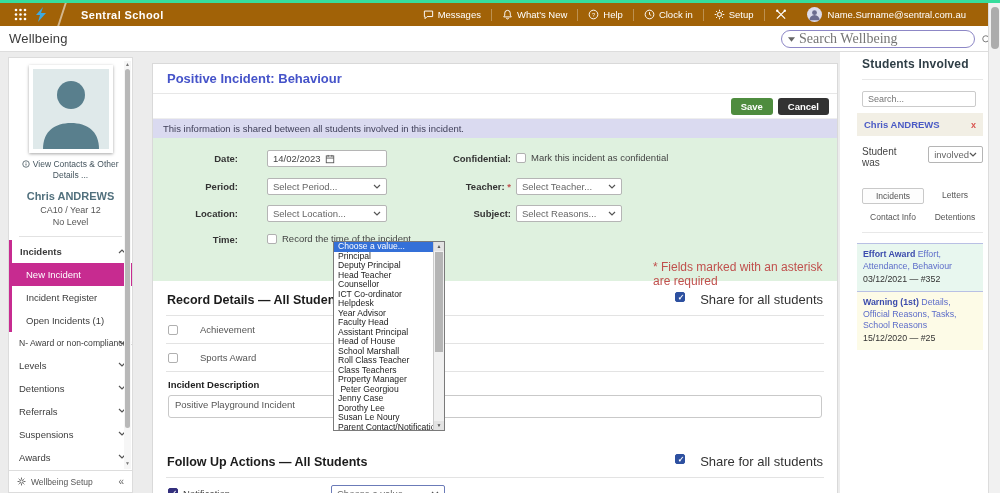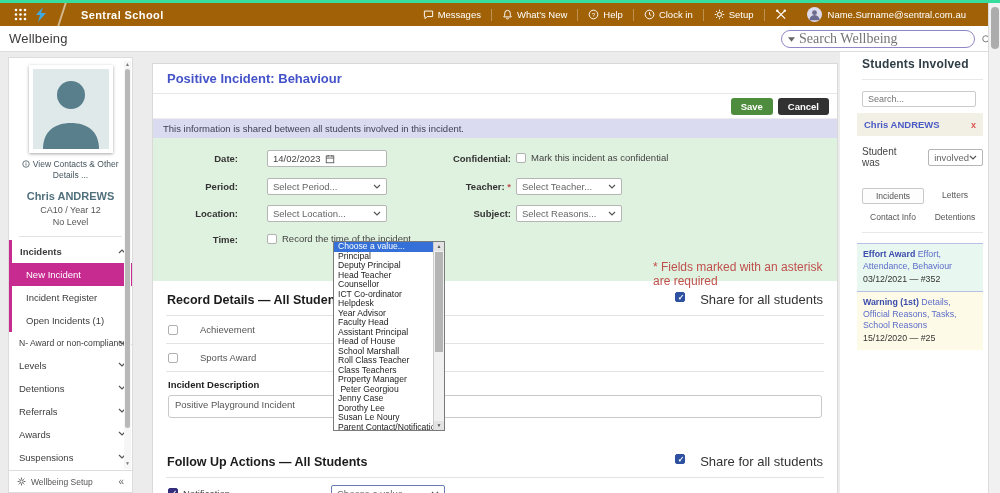--- a/index.html
+++ b/index.html
@@ -94,21 +94,21 @@
 
   
   .rwrap{position:absolute;left:840px;right:12px;top:52px;bottom:0;background:#fff}
   .rsb{position:absolute;left:850px;top:57px;width:133px}
   .rtitle{font-size:12px;font-weight:bold;color:#2f3e46;padding-left:12px;letter-spacing:.2px}
   .rdiv{border-top:1px solid #e8e8e8;margin:8px 0 8px 12px}
   .rsearch{margin-left:12px;width:114px;height:16px;border:1px solid #cbcbcb;border-radius:2px;font-size:9px;color:#555;padding:0 5px;outline:none;font-family:"Liberation Sans",sans-serif;background:#fff}
   .stud-row{margin:6px 0 0 7px;background:#f2efe5;padding:6px 7px;display:flex;align-items:center;justify-content:space-between}
   .stud-name{font-size:9.5px;font-weight:bold;color:#4a5ac5}
   .xmark{font-size:9px;font-weight:bold;color:#d9534f;cursor:pointer}
-  .studwas{margin:10px 0 15px 12px;display:flex;align-items:center;gap:19px;font-size:10px;color:#444}
+  .studwas{margin:10px 0 15px 12px;display:flex;gap:19px;font-size:10px;color:#444}
   .studwas .sel{width:62px}
   .rtabs{margin:20px 0 0 12px;display:grid;grid-template-columns:62px 62px;row-gap:6px;font-size:8.5px;color:#555;text-align:center}
   .rtab{cursor:pointer;padding:2px 0}
   .rtab.on{border:1px solid #c9c9c9;border-radius:2px;background:#fdfdfd}
   .hist{margin:10px 0 0 7px;width:126px}
   .hcard{border-top:1px solid #b9c0e4;padding:5px 6px;font-size:8.8px;line-height:1.35}
   .hc-pos{background:#e8f7ef}
   .hc-warn{background:#fdfbe7}
   .htitle{font-weight:bold;color:#3c4cad}
   .hlinks{color:#5c6cc9}
@@ -301,29 +301,29 @@
     </div>
     <div class="mitem">
       <span>Referrals</span>
       <span class="chev">
           <svg width="8" height="5" viewBox="0 0 8 5">
             <polyline points="1,1 4,4 7,1" fill="none" stroke="#555" stroke-width="1.2"></polyline>
           </svg>
         </span>
     </div>
     <div class="mitem">
+      <span>Suspensions</span>
+      <span class="chev">
+          <svg width="8" height="5" viewBox="0 0 8 5">
+            <polyline points="1,1 4,4 7,1" fill="none" stroke="#555" stroke-width="1.2"></polyline>
+          </svg>
+        </span>
+    </div>
+    <div class="mitem">
       <span>Awards</span>
-      <span class="chev">
-          <svg width="8" height="5" viewBox="0 0 8 5">
-            <polyline points="1,1 4,4 7,1" fill="none" stroke="#555" stroke-width="1.2"></polyline>
-          </svg>
-        </span>
-    </div>
-    <div class="mitem">
-      <span>Suspensions</span>
       <span class="chev">
           <svg width="8" height="5" viewBox="0 0 8 5">
             <polyline points="1,1 4,4 7,1" fill="none" stroke="#555" stroke-width="1.2"></polyline>
           </svg>
         </span>
     </div>
   </div>
 
   <div class="lsb-scroll">
     <div class="lsb-thumb"></div>

